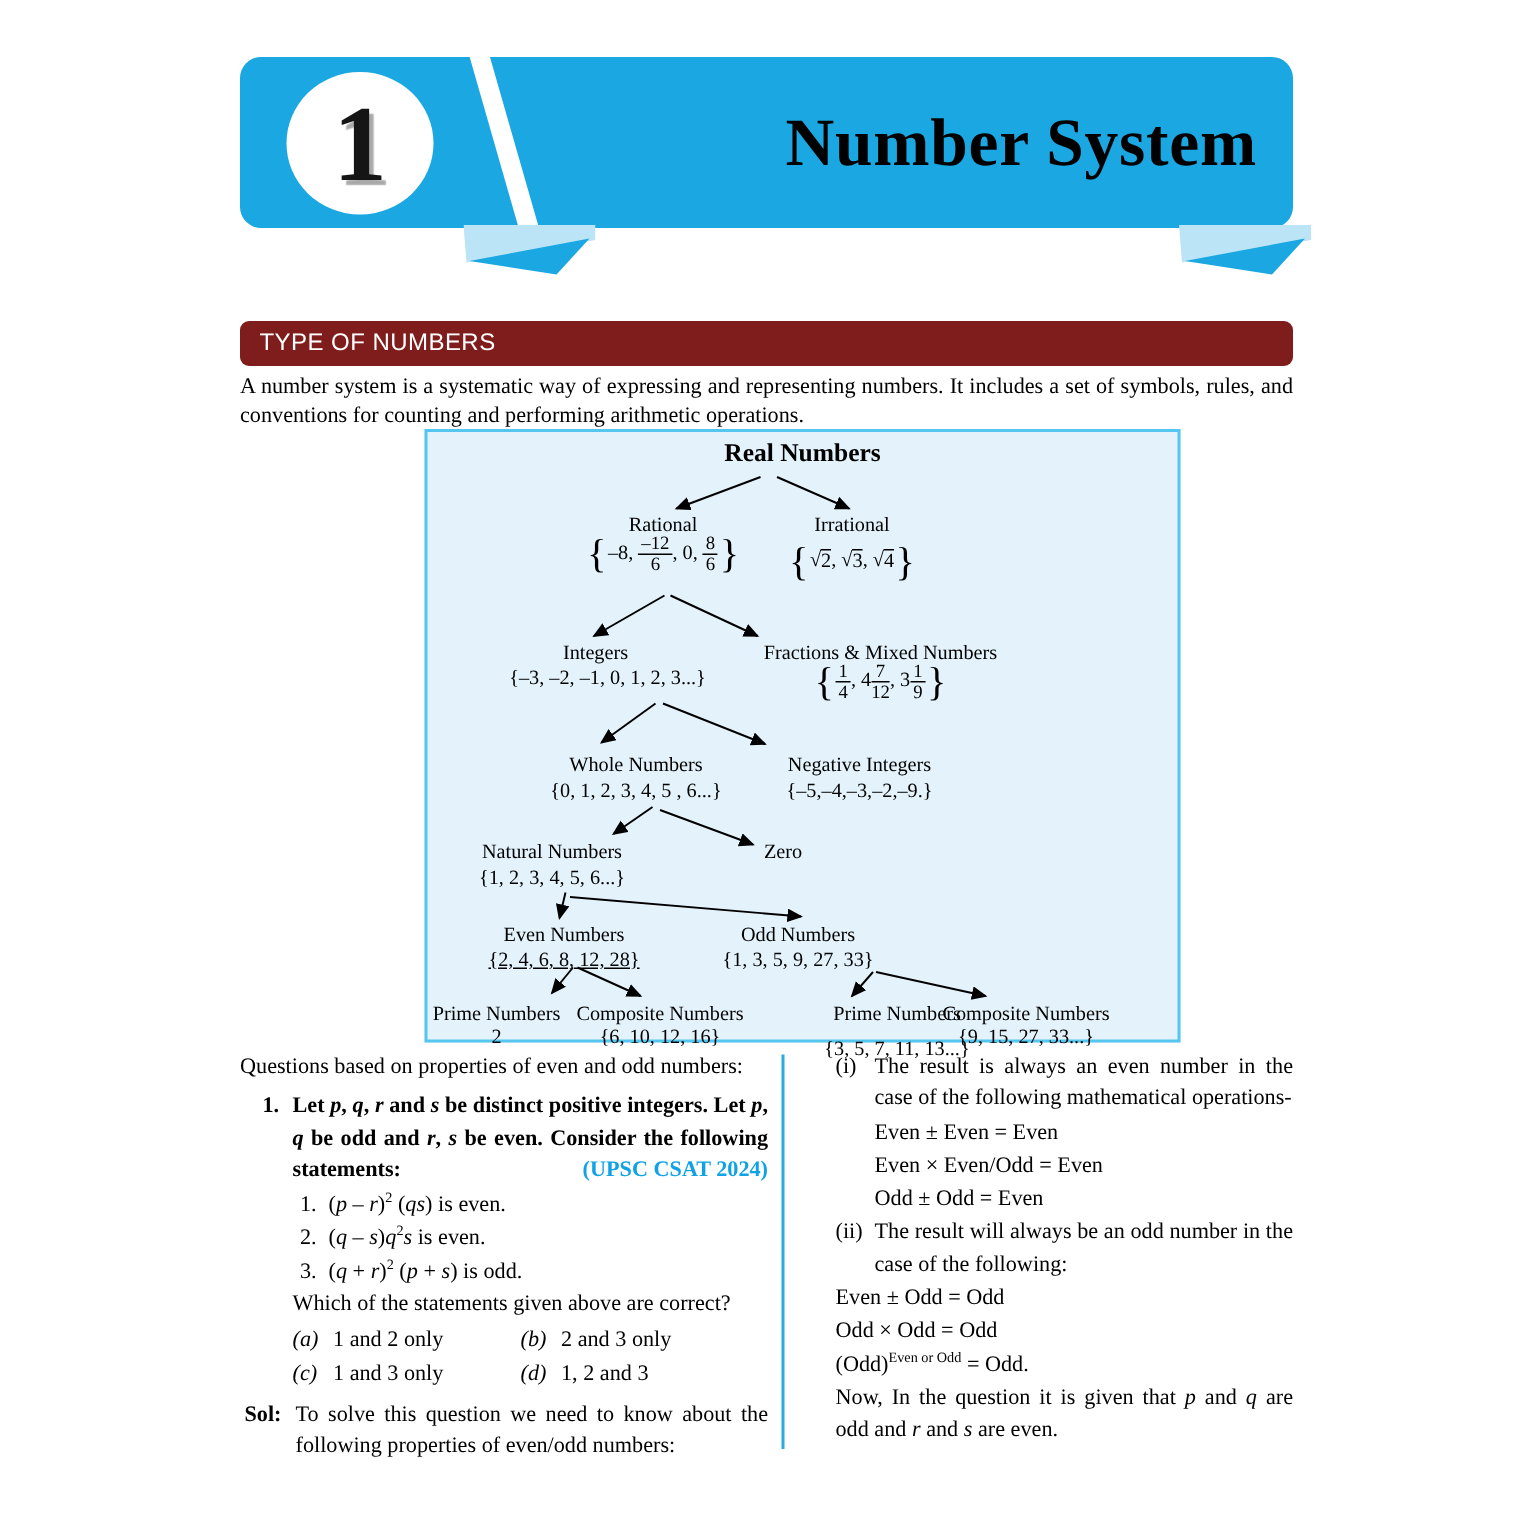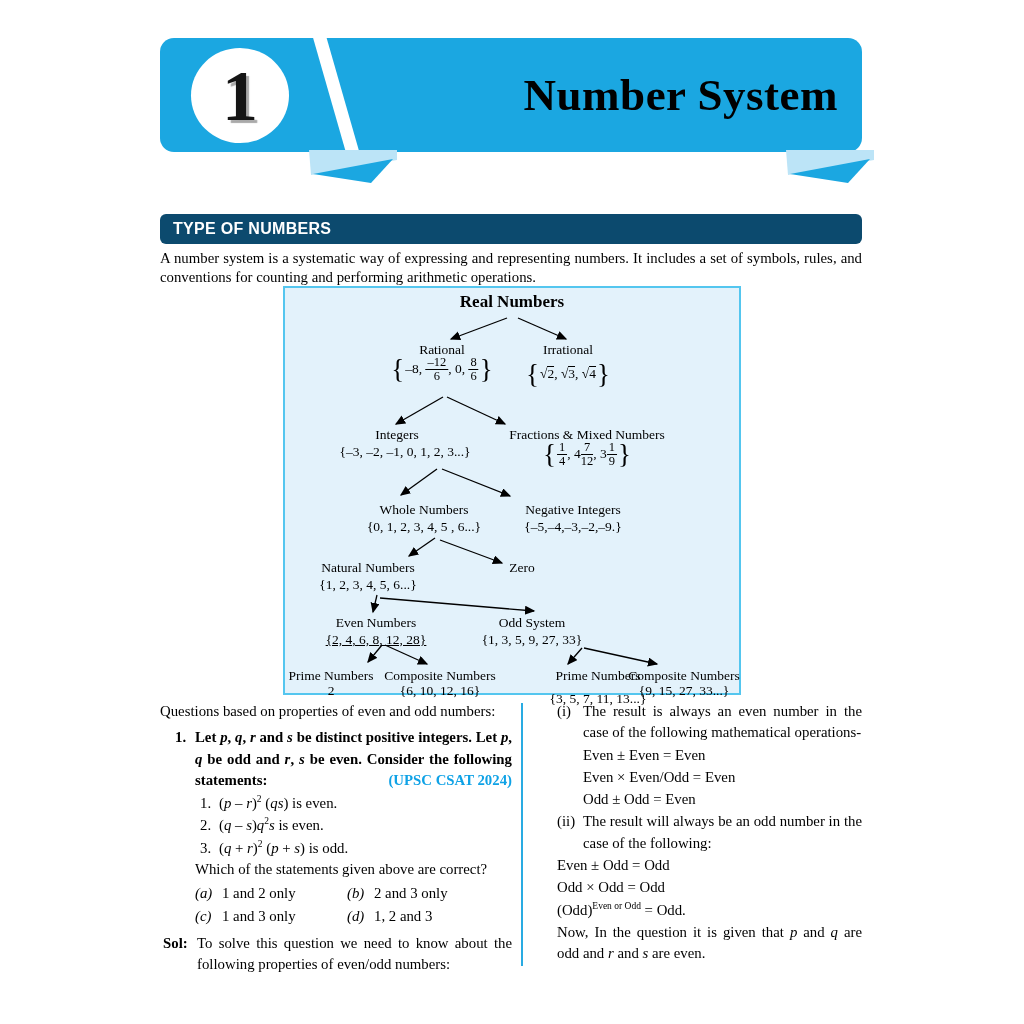--- a/index.html
+++ b/index.html
@@ -15,30 +15,30 @@
                   background:#fff;display:flex;align-items:center;justify-content:center;}
   .chapter-num{font-size:72px;font-weight:bold;color:#151515;line-height:1;
                text-shadow:3px 3px 1px #a9a9a9;}
   .chapter-title{position:absolute;right:24px;top:50%;transform:translateY(-50%);
                  font-size:45px;font-weight:bold;letter-spacing:.5px;}
   .tail{position:absolute;width:88px;height:38px;}
   .tail.left{left:309px;top:149px;}
   .tail.right{left:786px;top:149px;}
 
   
-  .section-bar{position:absolute;left:160px;top:214px;width:702px;height:30px;background:#0c4a6e;
+  .section-bar{position:absolute;left:160px;top:214px;width:702px;height:30px;background:#7f1d1d;
                border-radius:6px;color:#fff;font-family:"Liberation Sans",sans-serif;
-               font-weight:bold;font-size:16px;line-height:30px;padding-left:13px;
+               font-weight:normal;font-size:16px;line-height:30px;padding-left:13px;
                box-sizing:border-box;letter-spacing:.3px;}
 
   .intro{position:absolute;left:160px;top:249px;width:702px;font-size:14.8px;line-height:19px;
          text-align:justify;}
 
   
-  .diagram{position:absolute;left:283px;top:286px;width:458px;height:409px;background:#E3F2FB;
+  .diagram{position:absolute;left:283px;top:286px;width:504px;height:409px;background:#E3F2FB;
            border:2px solid #54C6EF;box-sizing:border-box;font-size:13.5px;}
   .diagram .node,.diagram .dset{position:absolute;transform:translateX(-50%);white-space:nowrap;
            line-height:1.15;}
   .diagram .dtitle{position:absolute;left:0;right:0;top:4px;text-align:center;
            font-size:17px;font-weight:bold;}
   .arrows{position:absolute;left:0;top:0;width:454px;height:405px;}
   .arrows line{stroke:#000;stroke-width:1.3px;}
   .fr{display:inline-block;vertical-align:-0.62em;text-align:center;line-height:1.05;
       font-size:12.5px;}
   .fr .nu{display:block;border-bottom:1px solid #000;padding:0 2px;}
@@ -135,21 +135,21 @@
     <div class="dset" style="left:139px;top:231px;">{0, 1, 2, 3, 4, 5 , 6...}</div>
     <div class="node" style="left:288px;top:214px;">Negative Integers</div>
     <div class="dset" style="left:288px;top:231px;">{–5,–4,–3,–2,–9.}</div>
 
     <div class="node" style="left:83px;top:272px;">Natural Numbers</div>
     <div class="dset" style="left:83px;top:289px;">{1, 2, 3, 4, 5, 6...}</div>
     <div class="node" style="left:237px;top:272px;">Zero</div>
 
     <div class="node" style="left:91px;top:327px;">Even Numbers</div>
     <div class="dset" style="left:91px;top:344px;text-decoration:underline;">{2, 4, 6, 8, 12, 28}</div>
-    <div class="node" style="left:247px;top:327px;">Odd System</div>
+    <div class="node" style="left:247px;top:327px;">Odd Numbers</div>
     <div class="dset" style="left:247px;top:344px;">{1, 3, 5, 9, 27, 33}</div>
 
     <div class="node" style="left:46px;top:380px;">Prime Numbers</div>
     <div class="dset" style="left:46px;top:395px;">2</div>
     <div class="node" style="left:155px;top:380px;">Composite Numbers</div>
     <div class="dset" style="left:155px;top:395px;">{6, 10, 12, 16}</div>
     <div class="node" style="left:313px;top:380px;">Prime Numbers</div>
     <div class="dset" style="left:313px;top:403px;">{3, 5, 7, 11, 13...}</div>
     <div class="node" style="left:399px;top:380px;">Composite Numbers</div>
     <div class="dset" style="left:399px;top:395px;">{9, 15, 27, 33...}</div>

